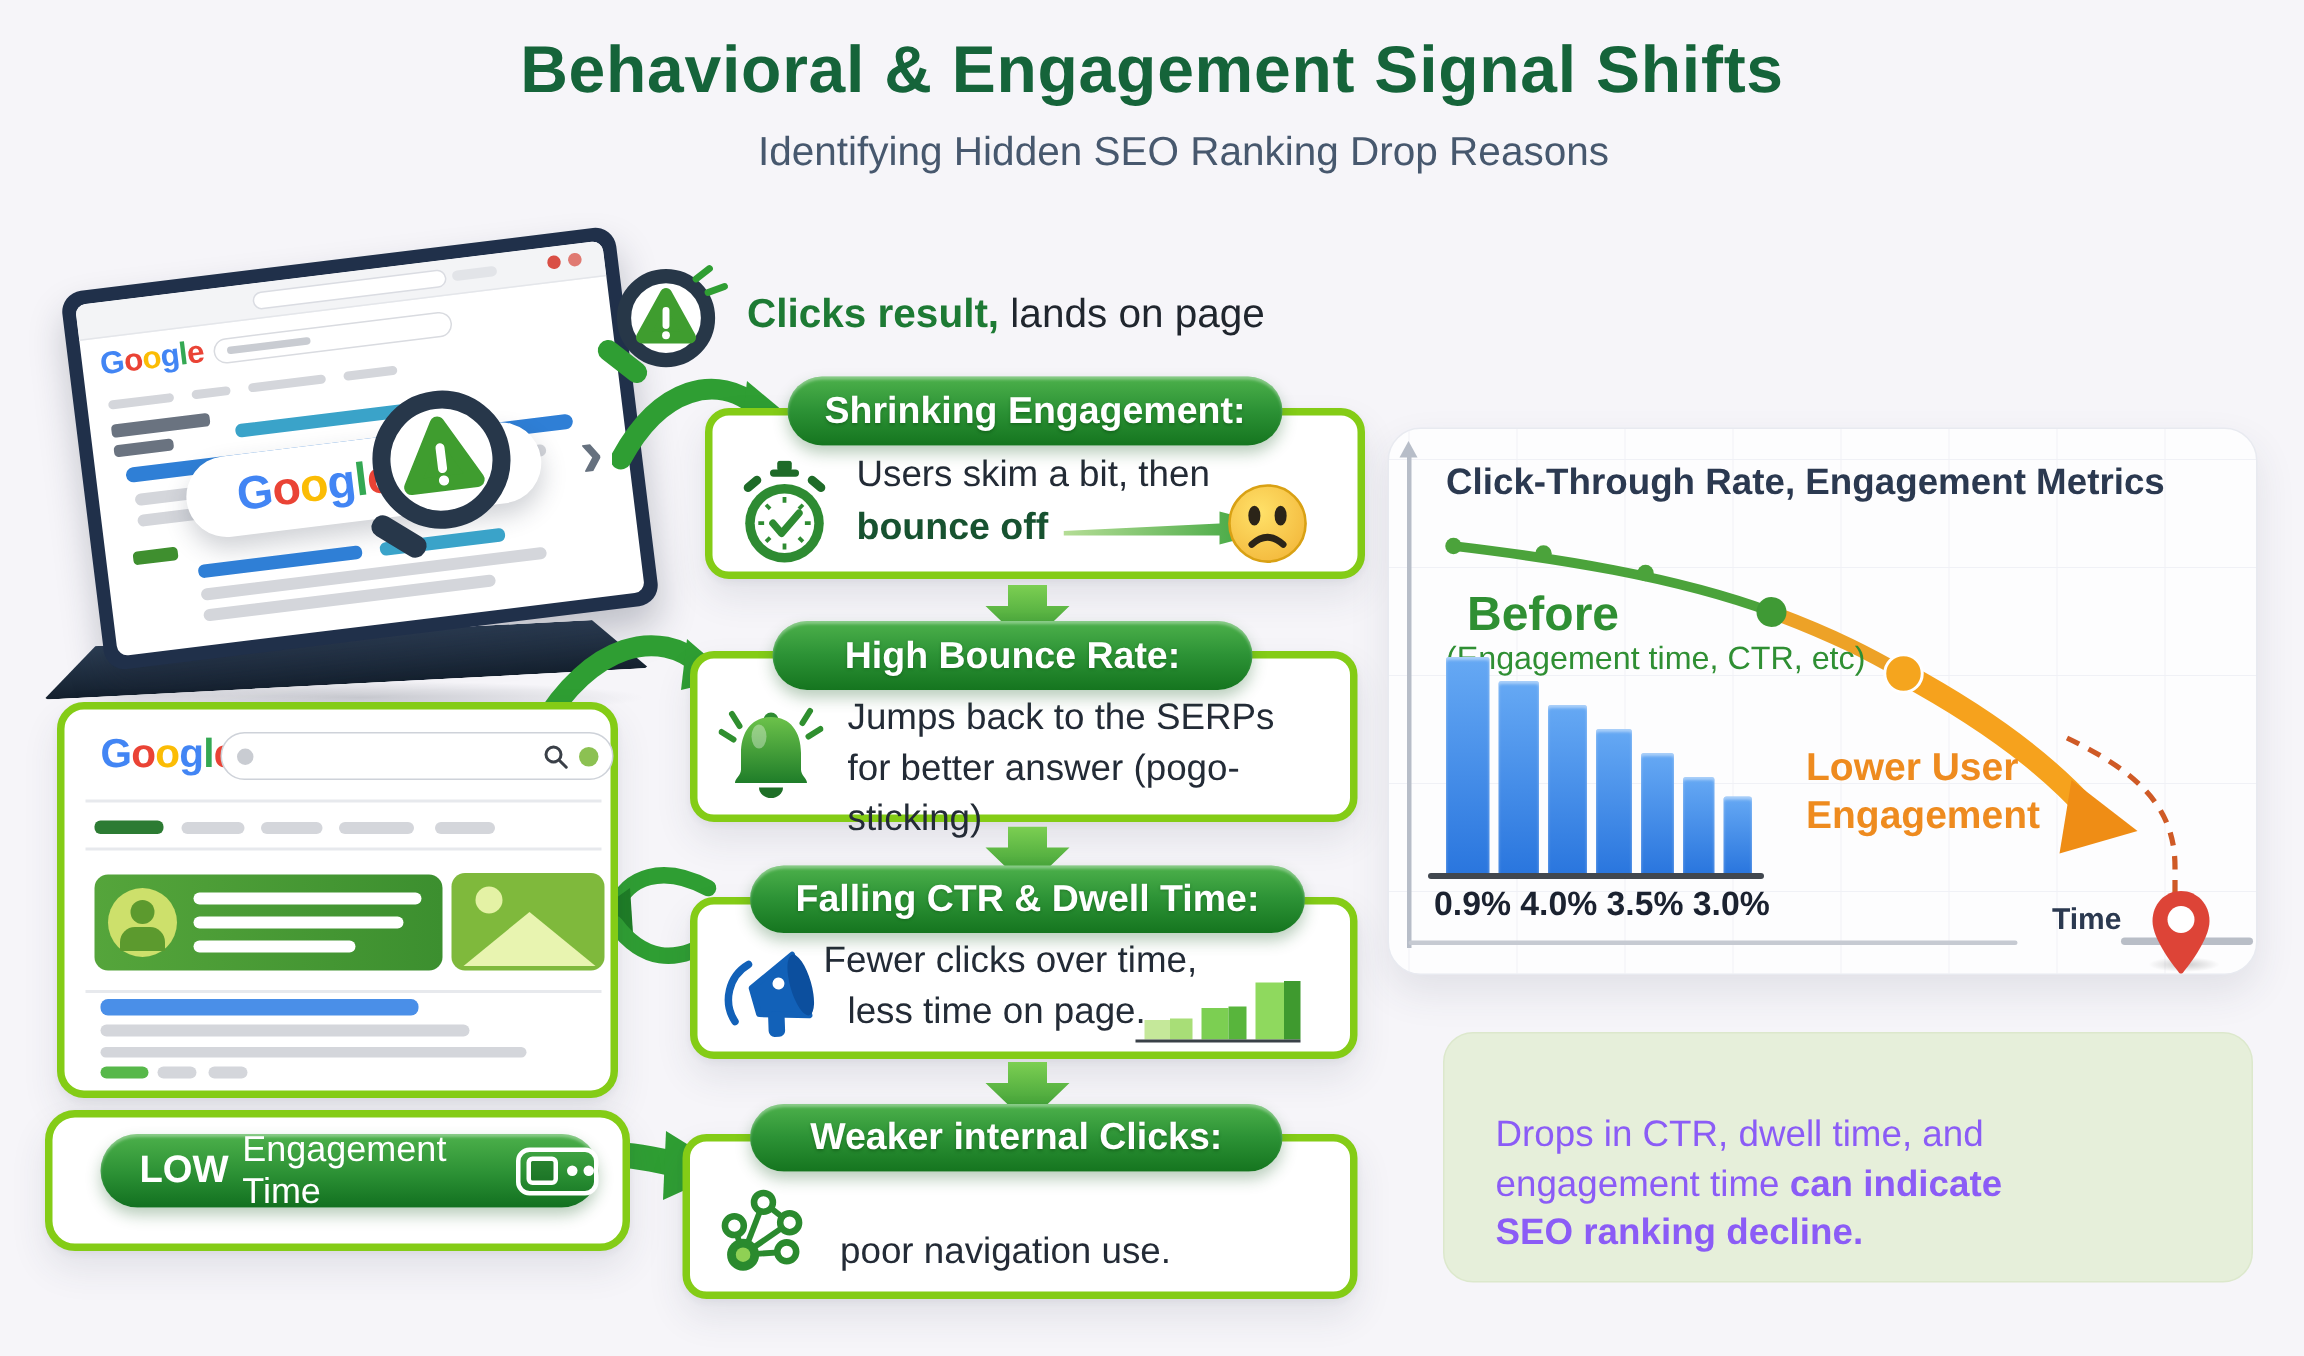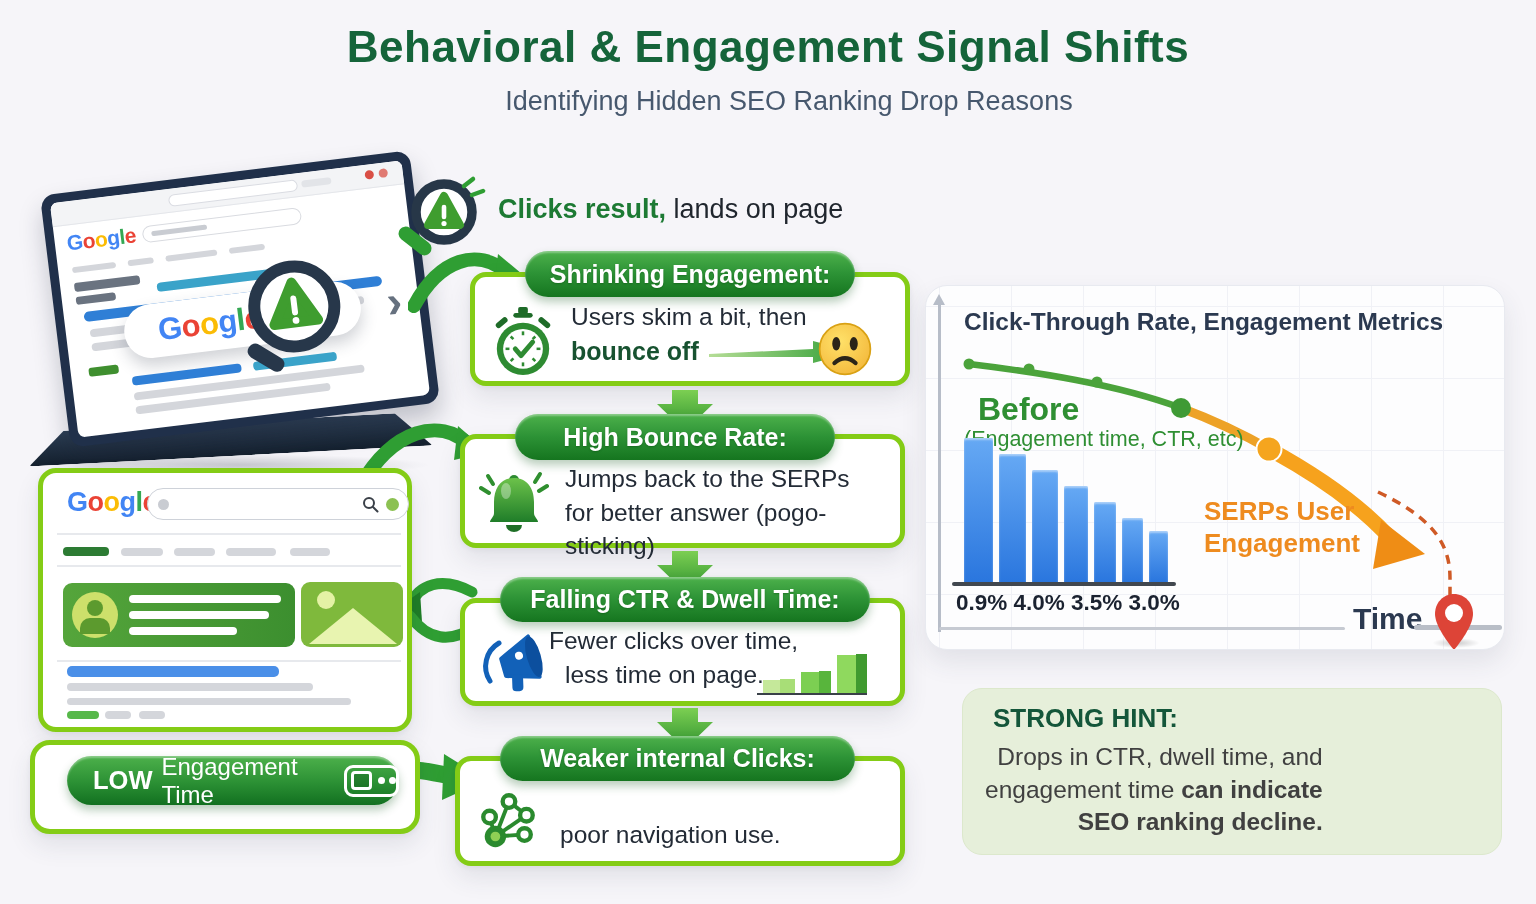--- a/index.html
+++ b/index.html
@@ -27,35 +27,35 @@
 
   
   .panel{left:925px;top:285px;width:580px;height:365px;background:#fdfdfe;border-radius:22px;
          border:1px solid #e8eaf0;box-shadow:0 12px 26px rgba(45,58,80,.10);
          background-image:linear-gradient(#f0f1f6 1px,transparent 1px),linear-gradient(90deg,#f0f1f6 1px,transparent 1px);
          background-size:72px 72px;background-position:13px 20px;overflow:hidden;}
   .chart-title{left:38px;top:22px;font-size:24.5px;font-weight:600;color:#2b3950;}
   .before-label{left:52px;top:105px;font-size:32px;font-weight:800;color:#2f8f33;}
   .before-sub{left:38px;top:141px;font-size:21.5px;color:#2f8f33;}
   .lower-label{left:278px;top:210px;font-size:26px;font-weight:800;color:#ee8b1f;line-height:1.22;}
-  .time-label{left:427px;top:316px;font-size:30px;font-weight:600;color:#2b3950;}
+  .time-label{left:442px;top:316px;font-size:20px;font-weight:600;color:#2b3950;}
   .yaxis{left:12px;top:16px;width:2.5px;height:330px;background:#b7bdc8;}
   .yaxis-head{left:7px;top:8px;width:0;height:0;border-left:6.5px solid transparent;border-right:6.5px solid transparent;border-bottom:11px solid #b7bdc8;}
   .xaxis{left:13px;top:341px;width:406px;height:3px;background:#c6cad2;border-radius:2px;}
   .xaxis2{left:488px;top:339px;width:88px;height:5px;background:#b9bec7;border-radius:3px;}
   .bar-base{left:26px;top:296px;width:224px;height:4px;background:#41474f;border-radius:2px;}
   #ctr-bars{left:38px;bottom:67px;display:flex;align-items:flex-end;gap:6px;}
   .ctr-bar{background:linear-gradient(180deg,#66a9f4 0%,#2a76de 100%);border-radius:2px 2px 0 0;box-shadow:inset 0 2px 2px rgba(255,255,255,.45);}
   #ctr-bar-labels{left:30px;top:304px;display:flex;}
   .ctr-bar-label{width:57.5px;font-size:22.5px;font-weight:700;color:#1b2230;}
 
   
   .hint{left:962px;top:688px;width:540px;height:167px;background:#e6efda;border-radius:20px;border:1px solid #dce8cc;}
   .hint-title{left:30px;top:14px;font-size:26px;font-weight:800;color:#14563a;}
-  .hint-body{left:22px;top:52px;font-size:24.5px;color:#404040;line-height:1.33;text-align:right;}
+  .hint-body{left:34px;top:52px;font-size:24.5px;color:#8b5cf6;line-height:1.33;}
   .hint-body b{font-weight:800;}
 
   
   .serp{left:38px;top:468px;width:374px;height:264px;}
   .glogo{font-size:27px;font-weight:700;letter-spacing:-.5px;}
   .search-pill{border:1.5px solid #ced2d9;border-radius:17px;background:#fff;display:flex;align-items:center;}
   .skel{background:#d4d6db;border-radius:4px;}
   .serp2{left:30px;top:740px;width:390px;height:94px;border-radius:20px;}
   .low-pill{left:32px;top:11px;width:332px;height:49px;border-radius:25px;
             background:linear-gradient(180deg,#4db14b 0%,#2b9034 55%,#127020 100%);
@@ -319,21 +319,21 @@
       <circle cx="103" cy="83" r="5.5" fill="#4ba33b"></circle>
       <circle cx="171" cy="96" r="5.5" fill="#4ba33b"></circle>
       <circle cx="255" cy="122" r="10" fill="#3f9a35"></circle>
       <circle cx="343" cy="163" r="12.5" fill="#f5a51e" stroke="#fff" stroke-width="2"></circle>
       <path d="M452,206 C502,230 524,254 524,292 L524,316" fill="none" stroke="#cf5a26" stroke-width="3.5" stroke-dasharray="9 7"></path>
     </svg>
 
     <div class="abs before-label">Before</div>
     <div class="abs before-sub">(Engagement time, CTR, etc)</div>
     <div class="abs lower-label">
-      <div>SERPs User</div>
+      <div>Lower User</div>
       <div>Engagement</div>
     </div>
 
     <div class="abs bar-base"></div>
     <div class="abs" id="ctr-bars">
         <div class="ctr-bar" style="height: 144px; width: 29px;"></div>
         <div class="ctr-bar" style="height: 128px; width: 27px;"></div>
         <div class="ctr-bar" style="height: 112px; width: 26px;"></div>
         <div class="ctr-bar" style="height: 96px; width: 24px;"></div>
         <div class="ctr-bar" style="height: 80px; width: 22px;"></div>
@@ -350,21 +350,20 @@
     <div class="abs time-label">Time</div>
     <div class="abs xaxis2"></div>
     <div class="abs" style="left:506px;top:352px;width:48px;height:10px;background:radial-gradient(ellipse at center,rgba(0,0,0,.20),rgba(0,0,0,0) 70%);"></div>
     <svg class="abs" style="left:505px;top:306px;" width="46" height="60" viewBox="0 0 44 60">
       <path d="M22,2 C11,2 3,11 3,22 C3,36 22,58 22,58 C22,58 41,36 41,22 C41,11 33,2 22,2 Z" fill="#dd4437"></path>
       <circle cx="22" cy="21" r="9" fill="#fff"></circle>
     </svg>
   </div>
 
   <div class="abs hint">
-    <div class="abs hint-title">STRONG HINT:</div>
     <div class="abs hint-body">
       <div><span>Drops in CTR, dwell time, and</span></div>
       <div><span>engagement time </span><b>can indicate</b></div>
       <div><b>SEO ranking decline.</b></div>
     </div>
   </div>
 
   <div class="abs card serp" style="border-radius:18px;">
     <div class="abs glogo" style="left:24px;top:14px;"><span style="color: rgb(66, 133, 244);">G</span><span style="color: rgb(234, 67, 53);">o</span><span style="color: rgb(251, 188, 5);">o</span><span style="color: rgb(66, 133, 244);">g</span><span style="color: rgb(52, 168, 83);">l</span><span style="color: rgb(234, 67, 53);">e</span></div>
     <div class="abs search-pill" style="left:104px;top:15px;width:262px;height:32px;">

